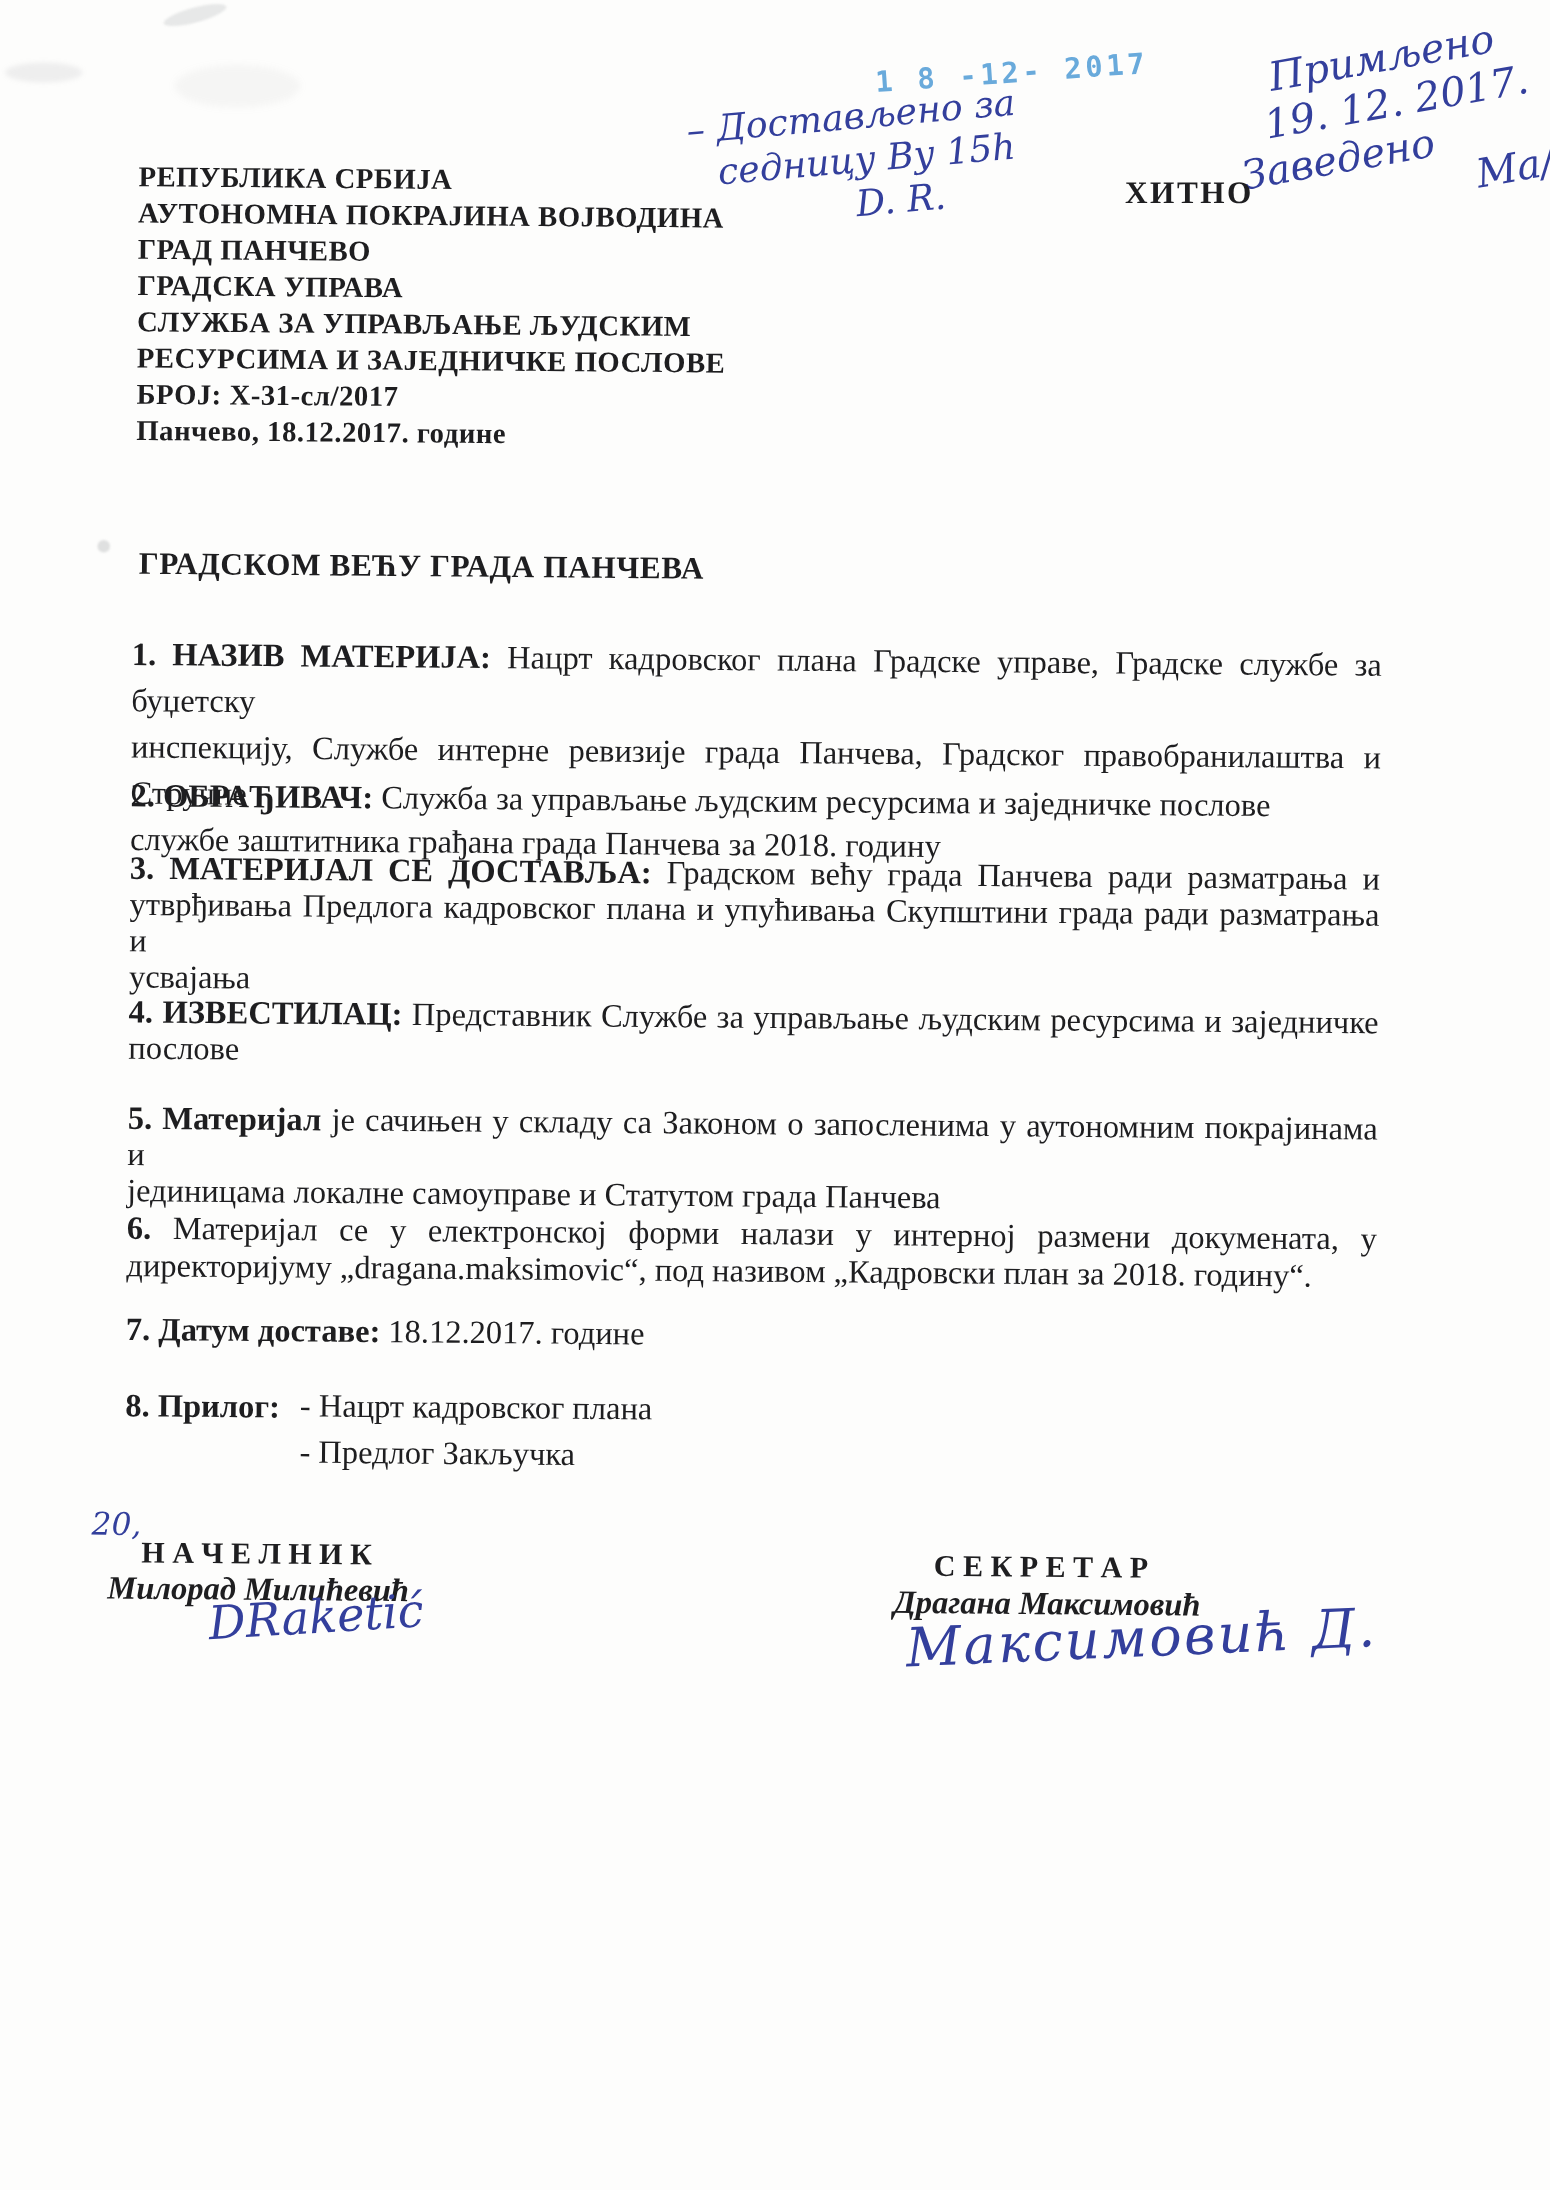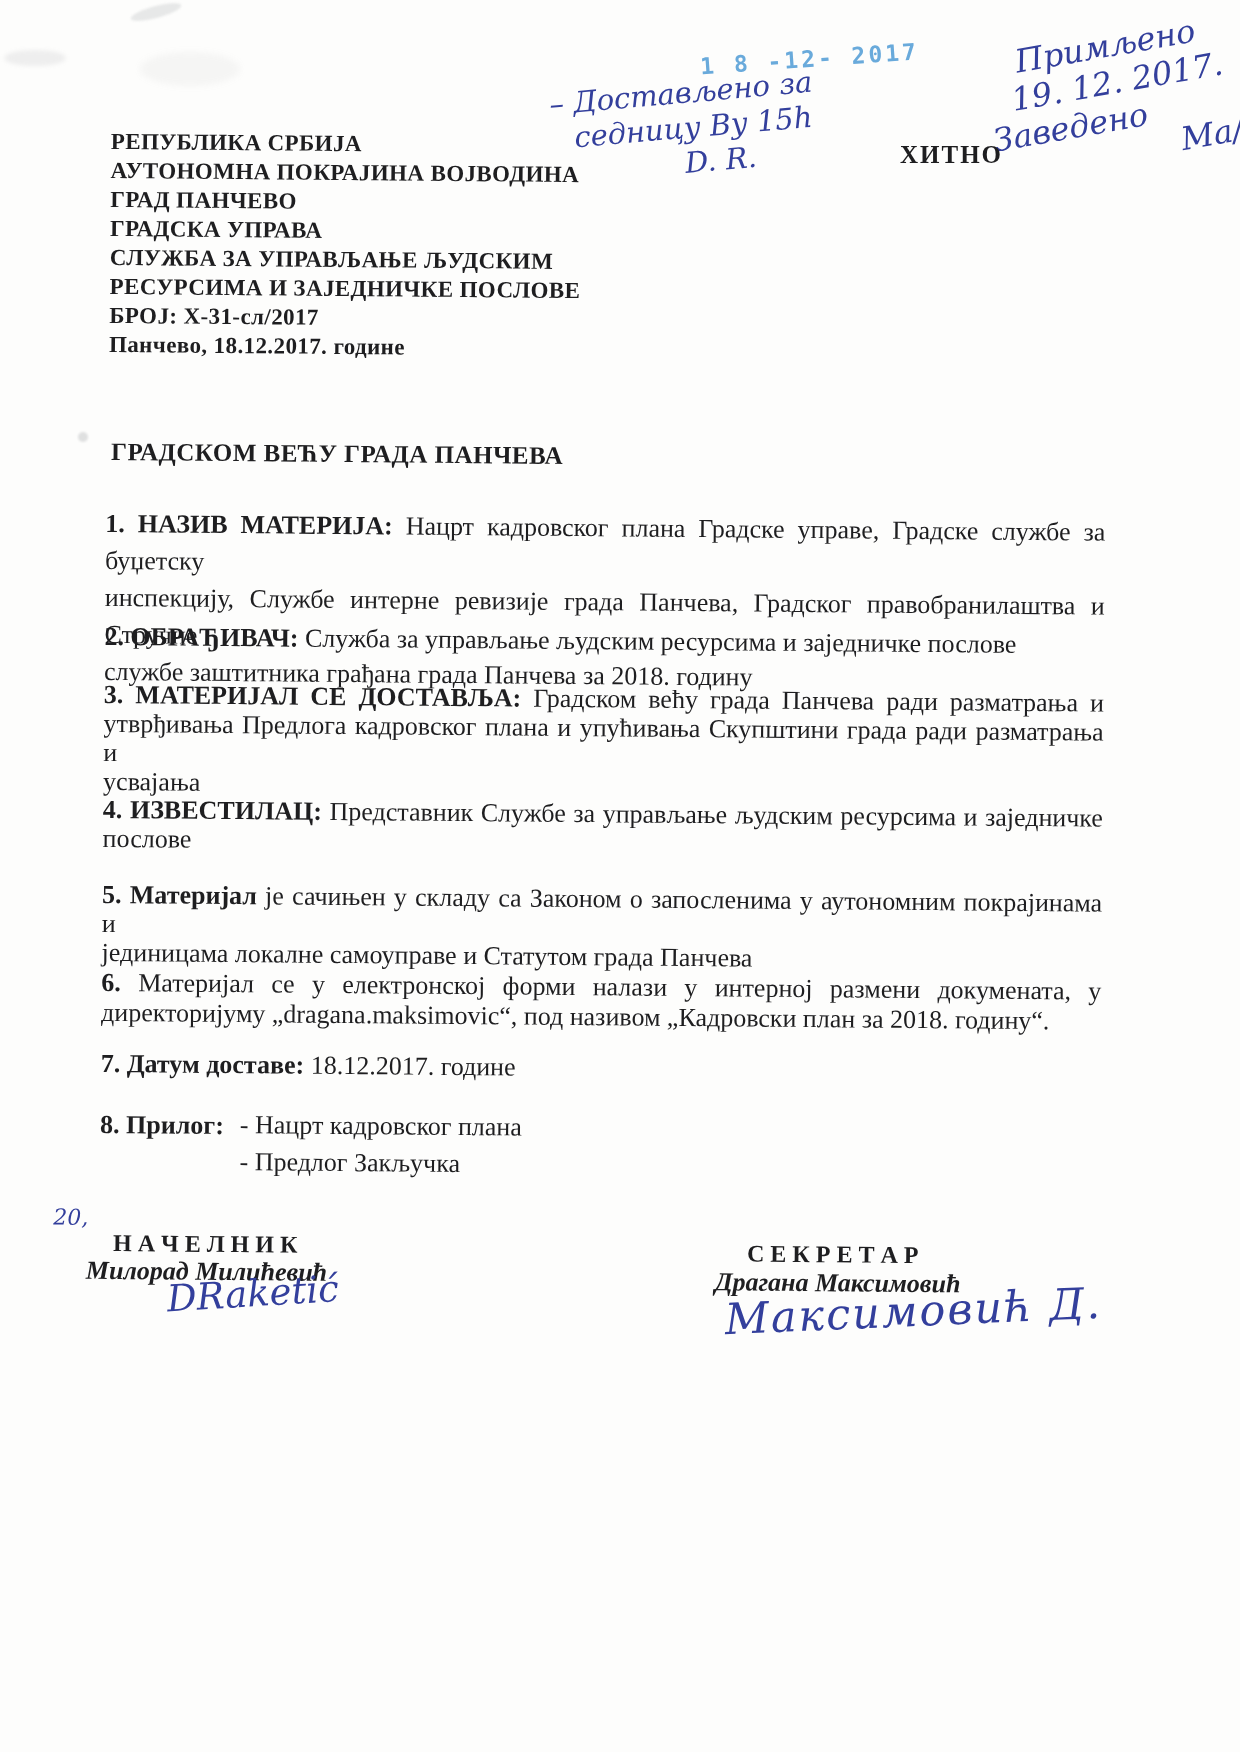--- a/index.html
+++ b/index.html
@@ -46,21 +46,21 @@
   .s2 { top:621px; line-height:29px; }
   .s3 { top:679px; line-height:29px; }
   .s4 { top:794px; line-height:29px; }
   .s5 { top:879px; line-height:29px; }
   .s6 { top:967px; line-height:30px; }
   .s7 { top:1048px; line-height:29px; }
   .s8 { top:1109px; line-height:29px; display:flex; align-items:flex-start; }
   .s8 .att { margin-left:16px; margin-top:-5px; line-height:37px; }
 
   
-  .margin-mark { left:64px; top:1204px; font-size:22px; }
+  .margin-mark { left:84px; top:1204px; font-size:25px; }
   .sig-title-left { left:124px; top:1229px; font-size:24px; font-weight:bold; }
   .sig-name-left { left:97px; top:1255px; font-size:26px; font-weight:bold; font-style:italic; }
   .sig-script-left { left:178px; top:1270px; font-size:37px; transform:rotate(-4deg); }
   .sig-title-right { left:758px; top:1234px; font-size:24px; font-weight:bold; }
   .sig-name-right { left:726px; top:1261px; font-size:26px; font-weight:bold; font-style:italic; }
   .sig-script-right { left:736px; top:1278px; font-size:43px; letter-spacing:2px; transform:rotate(-3deg); }
 
   
   .art { position:absolute; pointer-events:none; border-radius:50%; }
   .a1 { left:130px; top:6px; width:52px; height:12px; background:rgba(120,122,128,.16); transform:rotate(-15deg); filter:blur(1px); }

